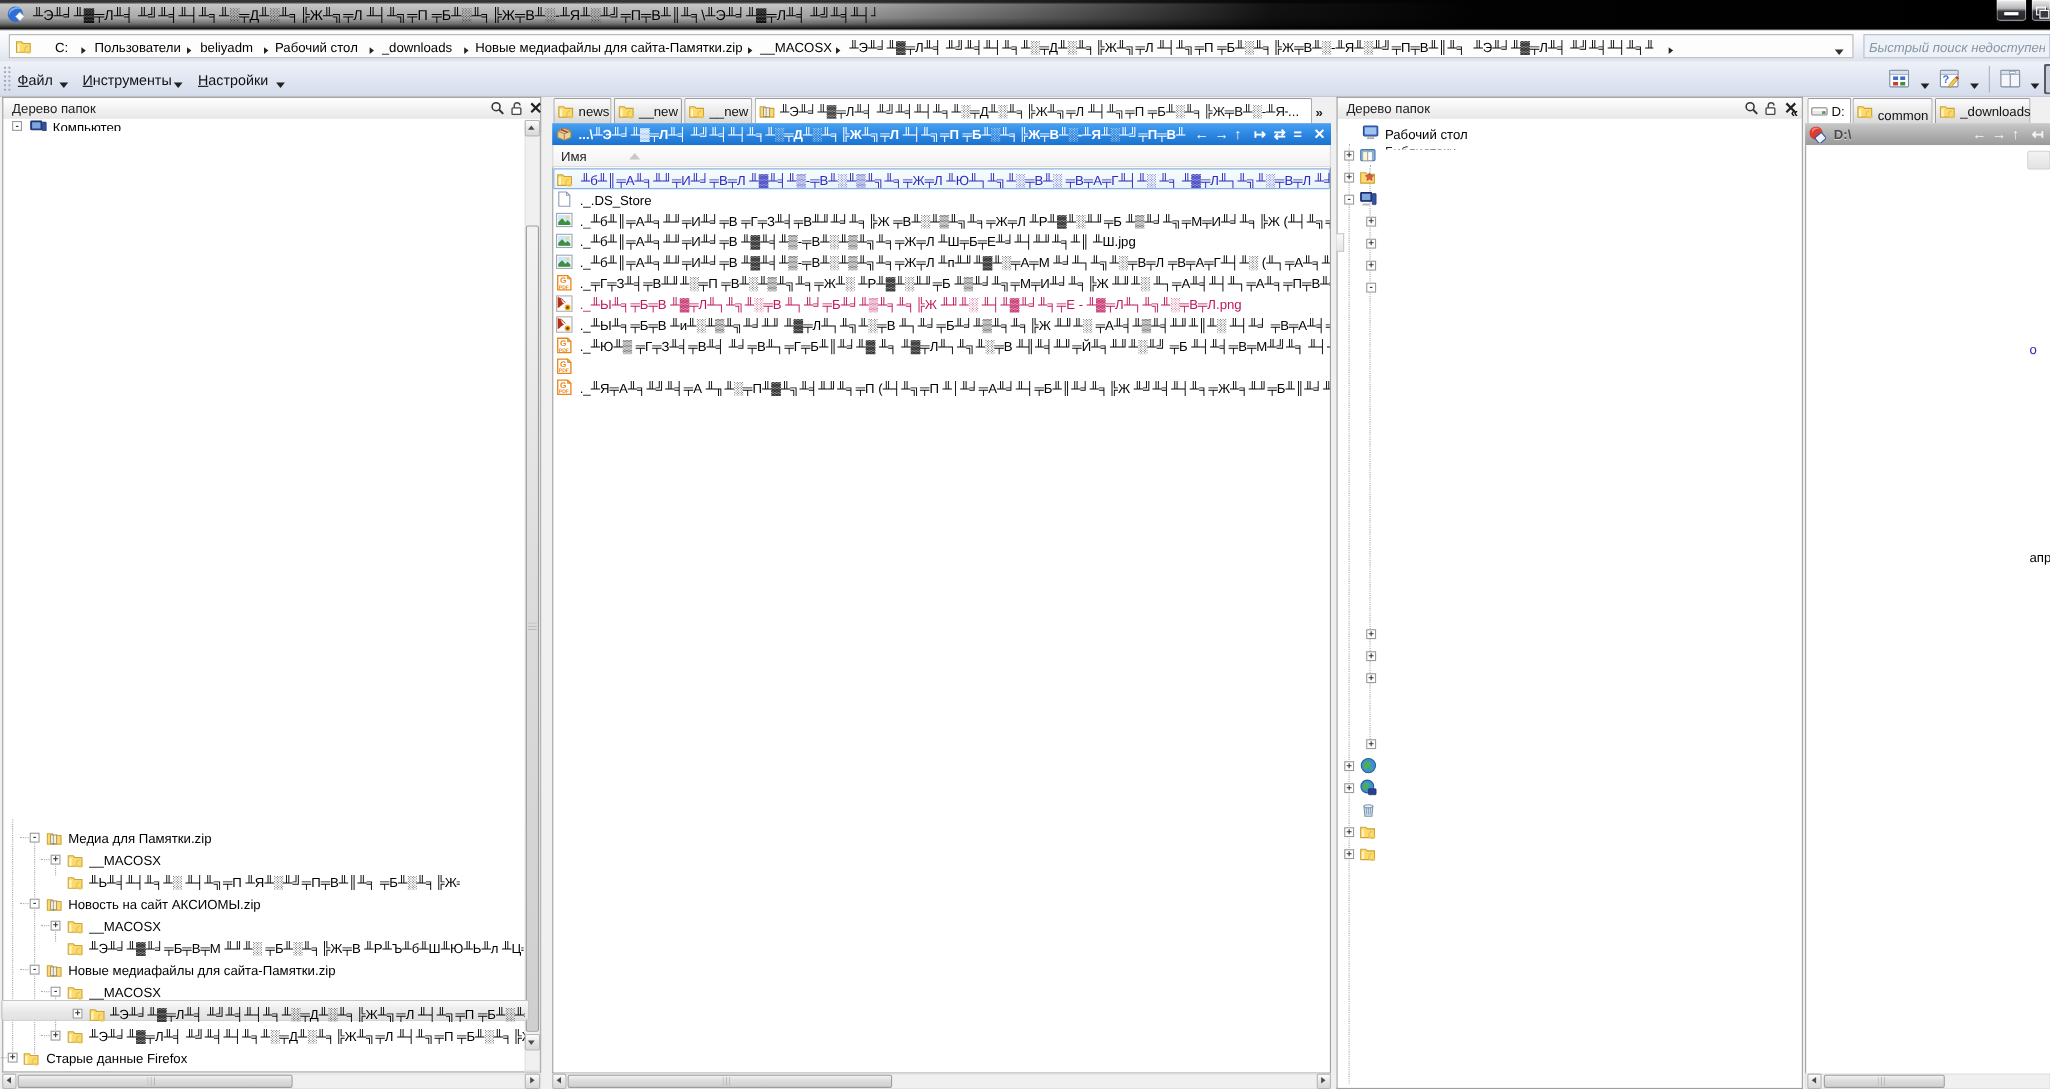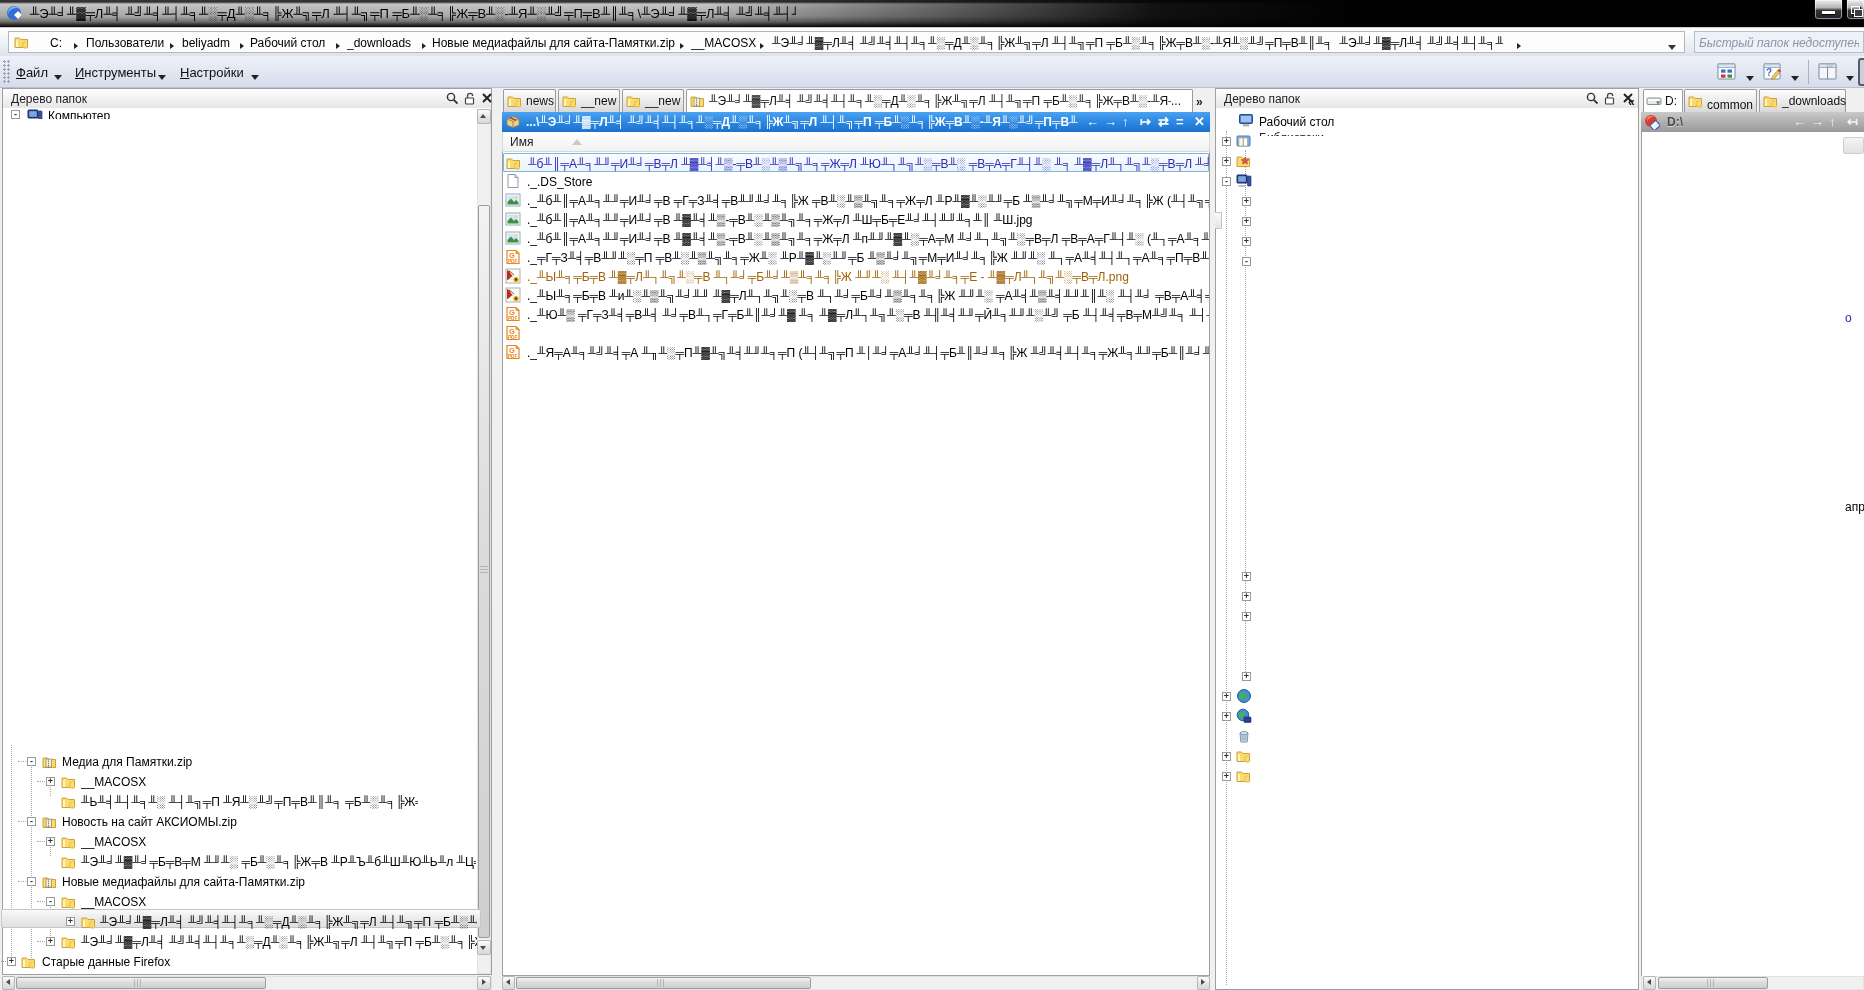--- a/index.html
+++ b/index.html
@@ -72,21 +72,21 @@
 <div class="abs tx" style="left:347px;top:36px;font-size:12px;color:#000;">_downloads</div>
 <div class="abs" style="left:422px;top:38px"><span class="crumbsep"></span></div>
 <div class="abs tx" style="left:432px;top:36px;font-size:12px;color:#000;">Новые медиафайлы для сайта-Памятки.zip</div>
 <div class="abs" style="left:680px;top:38px"><span class="crumbsep"></span></div>
 <div class="abs tx" style="left:691px;top:36px;font-size:12px;color:#000;">__MACOSX</div>
 <div class="abs" style="left:760px;top:38px"><span class="crumbsep"></span></div>
 <div class="abs tx" style="left:772px;top:36px;font-size:12px;color:#000;width:731px;">╨Э╨╛╨▓╤Л╨╡ ╨╝╨╡╨┤╨╕╨░╤Д╨░╨╕╠Ж╨╗╤Л ╨┤╨╗╤П ╤Б╨░╨╕╠Ж╤В╨░-╨Я╨░╨╝╤П╤В╨║╨╕  ╨Э╨╛╨▓╤Л╨╡ ╨╝╨╡╨┤╨╕╨░╤Д╨░╨╕╠Ж╨╗╤Л ╨┤╨╗╤П ╤Б╨░╨╕╠Ж╤В╨░-╨Я╨░╨╝╤П╤В╨║╨╕ ╨▒╨╛╨╗╤М╤И╨╡</div>
 <div class="abs" style="left:1517px;top:38px"><span class="crumbsep"></span></div>
 <div class="abs" style="left:1668px;top:39px"><span class="dtri" style="border-top-color:#333"></span></div>
 <div class="abs" id="qfield"></div>
-<div class="abs tx" id="qsearch">Быстрый папок недоступен</div>
+<div class="abs tx" id="qsearch">Быстрый поиск недоступен</div>
 <div class="abs" id="menuband"></div>
 <div class="abs mgrip"></div>
 <div class="abs menuitem tx" style="left:16px"><span style="text-decoration:underline">Ф</span>айл</div>
 <div class="abs" style="left:54px;top:69px"><span class="dtri"></span></div>
 <div class="abs menuitem tx" style="left:75px"><span style="text-decoration:underline">И</span>нструменты</div>
 <div class="abs" style="left:158px;top:69px"><span class="dtri"></span></div>
 <div class="abs menuitem tx" style="left:180px"><span style="text-decoration:underline">Н</span>астройки</div>
 <div class="abs" style="left:251px;top:69px"><span class="dtri"></span></div>
 <div class="abs" style="left:1716px;top:61px"><svg width="22" height="22" viewBox="0 0 22 22" style="">
       <rect x="2" y="3" width="17" height="15" rx="1" fill="#fdfdfd" stroke="#7a8aa0"></rect>
@@ -347,21 +347,21 @@
     <span class="ftxt tx" style="color:#000;max-width:682px">._╤Г╤З╨╡╤В╨╜╨░╤П ╤В╨░╨▒╨╗╨╕╤Ж╨░ ╨Р╨▓╨░╨╜╤Б ╨▒╨╛╨╗╤М╤И╨╛╨╕╠Ж ╨╜╨░ ╨┐╤А╨╡╨┤╨┐╤А╨╕╤П╤В╨╕╨╕ (╨┤╨╗╤П ╤Б╨░╨╕╠Ж╤В╨░) ╨░╨┐╨┐╨░╤А╨░╤В ╤Г╨┐╤А</span>
   </div>
 <div class="abs frow" style="top:267px;">
     <span class="ficon"><svg width="16" height="16" viewBox="0 0 16 16" style="">
         <rect x="1" y="1" width="14" height="14" fill="#fbfbfb" stroke="#b0b0b0" stroke-width="1"></rect>
         <path d="M2 2 C6 3 5 7 8 8 C5 9 4 12 2 12Z" fill="#b82e10"></path>
         <path d="M4 3 C7 4 7 6 9 7" stroke="#8c200a" stroke-width="0.8" fill="none"></path>
         <circle cx="11" cy="11.5" r="2.6" fill="#e8a50f"></circle>
         <circle cx="11" cy="11.5" r="1.2" fill="#5a3c08"></circle>
       </svg></span>
-    <span class="ftxt tx" style="color:#a16207;max-width:682px">._╨Ы╨╕╤Б╤В ╨▓╤Л╨┐╨╗╨░╤В ╨┐╨╛╤Б╨╛╨▒╨╕╨╕╠Ж ╨╜╨░ ╨┤╨▓╨╛╨╕╤Е - ╨▓╤Л╨┐╨╗╨░╤В╤Л.png</span>
+    <span class="ftxt tx" style="color:#be185d;max-width:682px">._╨Ы╨╕╤Б╤В ╨▓╤Л╨┐╨╗╨░╤В ╨┐╨╛╤Б╨╛╨▒╨╕╨╕╠Ж ╨╜╨░ ╨┤╨▓╨╛╨╕╤Е - ╨▓╤Л╨┐╨╗╨░╤В╤Л.png</span>
   </div>
 <div class="abs frow" style="top:286px;">
     <span class="ficon"><svg width="16" height="16" viewBox="0 0 16 16" style="">
         <rect x="1" y="1" width="14" height="14" fill="#fbfbfb" stroke="#b0b0b0" stroke-width="1"></rect>
         <path d="M2 2 C6 3 5 7 8 8 C5 9 4 12 2 12Z" fill="#b82e10"></path>
         <path d="M4 3 C7 4 7 6 9 7" stroke="#8c200a" stroke-width="0.8" fill="none"></path>
         <circle cx="11" cy="11.5" r="2.6" fill="#e8a50f"></circle>
         <circle cx="11" cy="11.5" r="1.2" fill="#5a3c08"></circle>
       </svg></span>
     <span class="ftxt tx" style="color:#000;max-width:682px">._╨Ы╨╕╤Б╤В ╨и╨░╨▒╨╗╨╛╨╜ ╨▓╤Л╨┐╨╗╨░╤В ╨┐╨╛╤Б╨╛╨▒╨╕╨╕╠Ж ╨╜╨░ ╤А╨╡╨▒╨╡╨╜╨║╨░ ╨┤╨╛ ╤В╤А╨╡╤Е ╨╗╨╡╤В ╨▓╤А╨╡╨╝╤П (╨┤╨╗╤П ╤Б╨░╨╕╠Ж╤В╨░ ╨▒╨╛╨╗</span>

